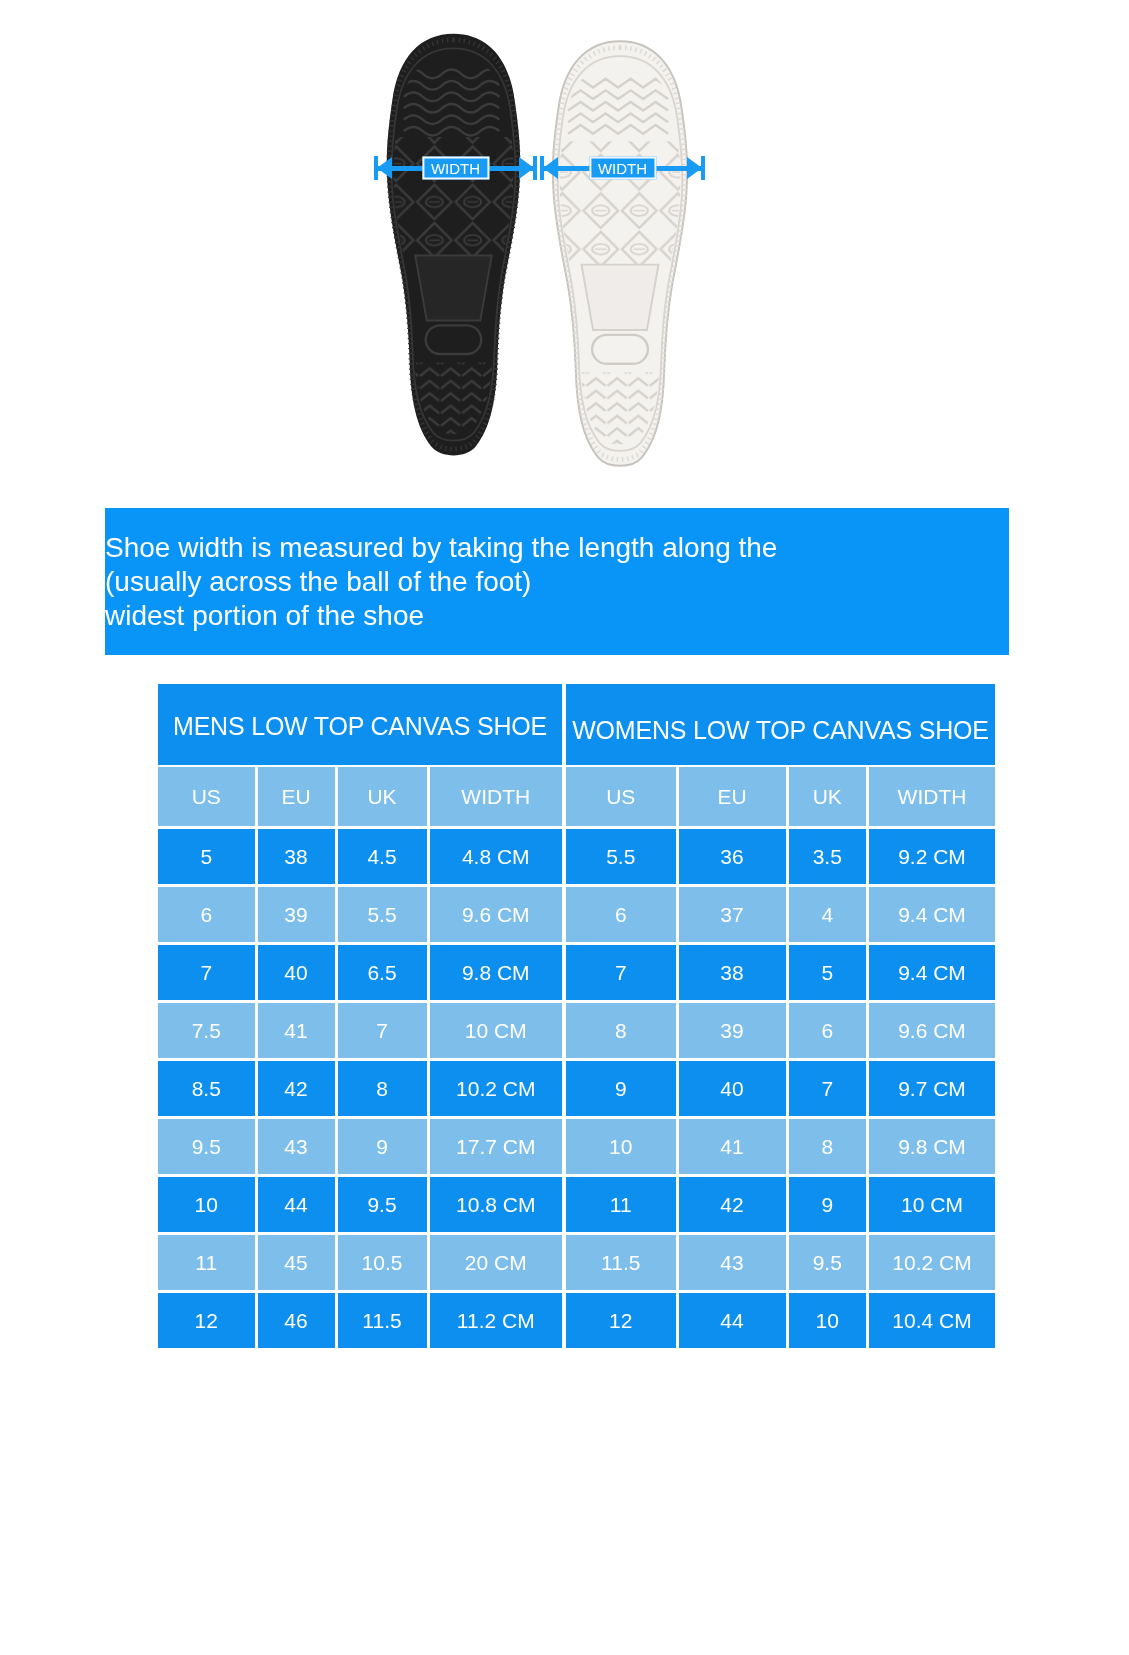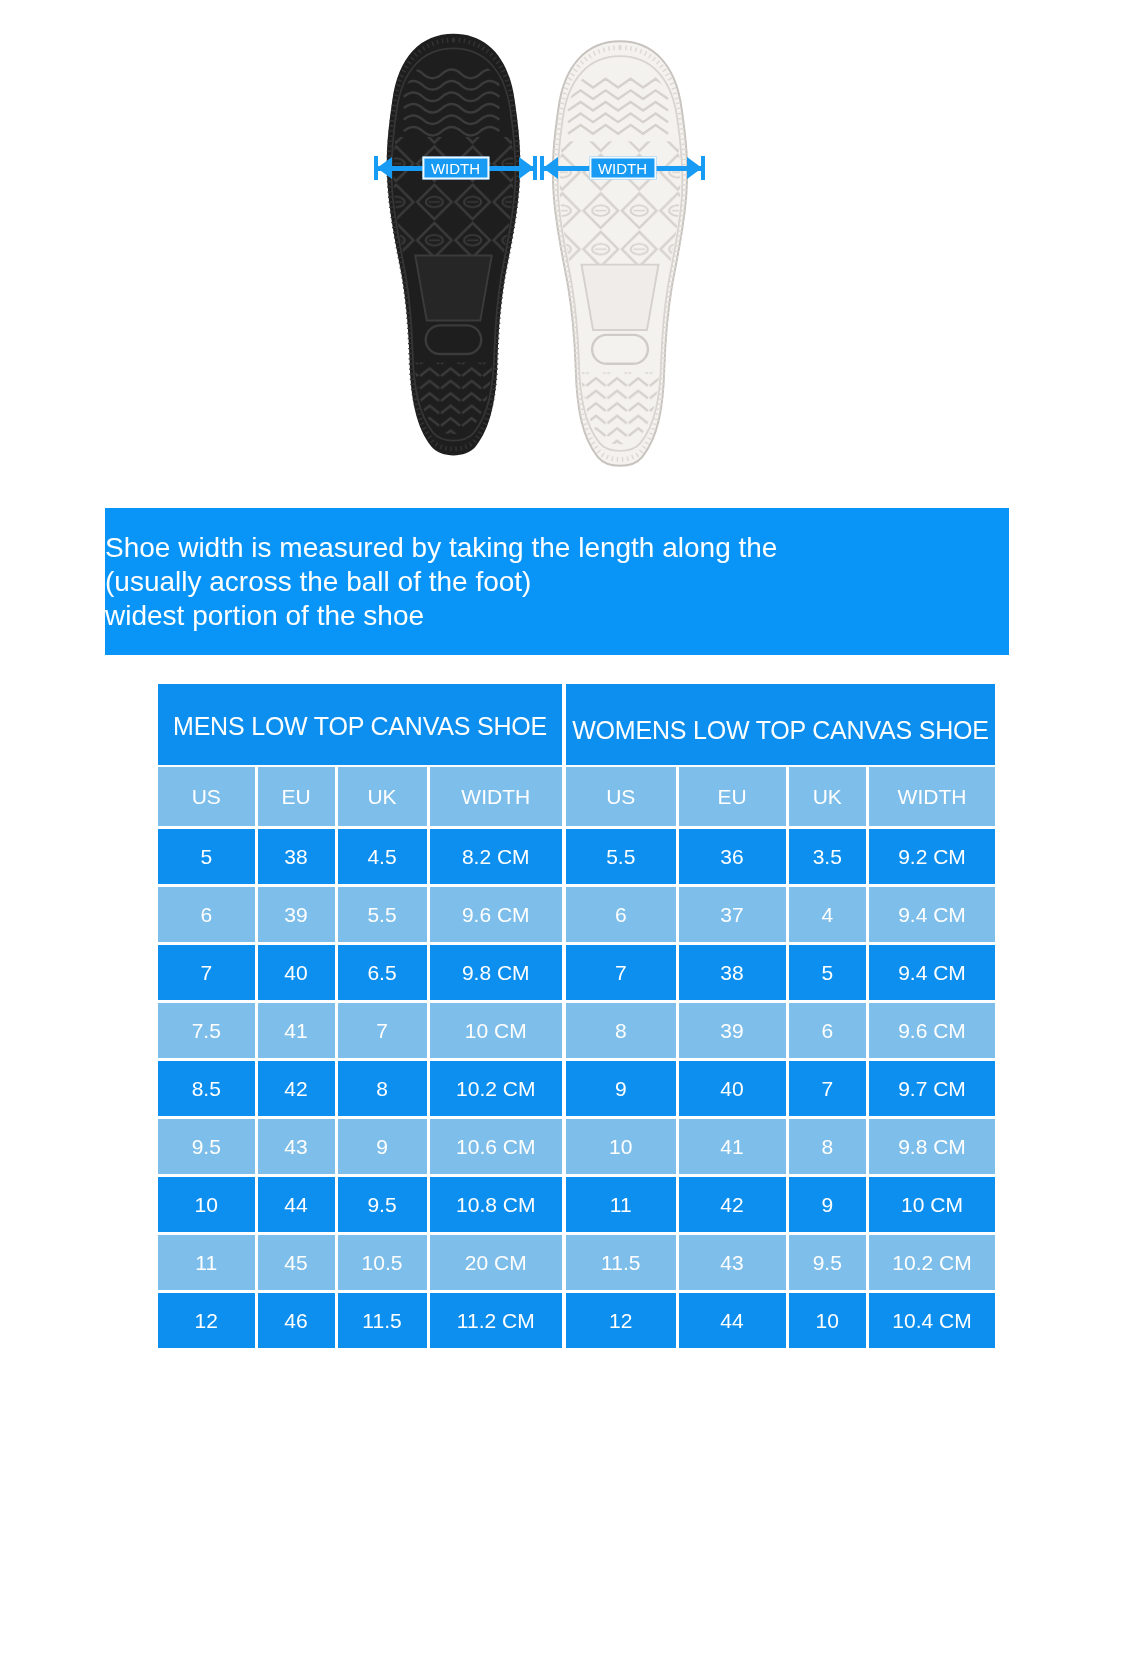--- a/index.html
+++ b/index.html
@@ -148,41 +148,41 @@
   <section id="mens-table" class="size-table">
     <div class="table-title">MENS LOW TOP CANVAS SHOE</div>
     <div class="table-grid" style="grid-template-columns:96.5px 77px 89px 1fr;">
         <div class="tcell head">US</div>
         <div class="tcell head">EU</div>
         <div class="tcell head">UK</div>
         <div class="tcell head">WIDTH</div>
         <div class="tcell dark">5</div>
         <div class="tcell dark">38</div>
         <div class="tcell dark">4.5</div>
-        <div class="tcell dark">8.2 CM</div>
+        <div class="tcell dark">4.8 CM</div>
         <div class="tcell light">6</div>
         <div class="tcell light">39</div>
         <div class="tcell light">5.5</div>
         <div class="tcell light">9.6 CM</div>
         <div class="tcell dark">7</div>
         <div class="tcell dark">40</div>
         <div class="tcell dark">6.5</div>
         <div class="tcell dark">9.8 CM</div>
         <div class="tcell light">7.5</div>
         <div class="tcell light">41</div>
         <div class="tcell light">7</div>
         <div class="tcell light">10 CM</div>
         <div class="tcell dark">8.5</div>
         <div class="tcell dark">42</div>
         <div class="tcell dark">8</div>
         <div class="tcell dark">10.2 CM</div>
         <div class="tcell light">9.5</div>
         <div class="tcell light">43</div>
         <div class="tcell light">9</div>
-        <div class="tcell light">10.6 CM</div>
+        <div class="tcell light">17.7 CM</div>
         <div class="tcell dark">10</div>
         <div class="tcell dark">44</div>
         <div class="tcell dark">9.5</div>
         <div class="tcell dark">10.8 CM</div>
         <div class="tcell light">11</div>
         <div class="tcell light">45</div>
         <div class="tcell light">10.5</div>
         <div class="tcell light">20 CM</div>
         <div class="tcell dark">12</div>
         <div class="tcell dark">46</div>

